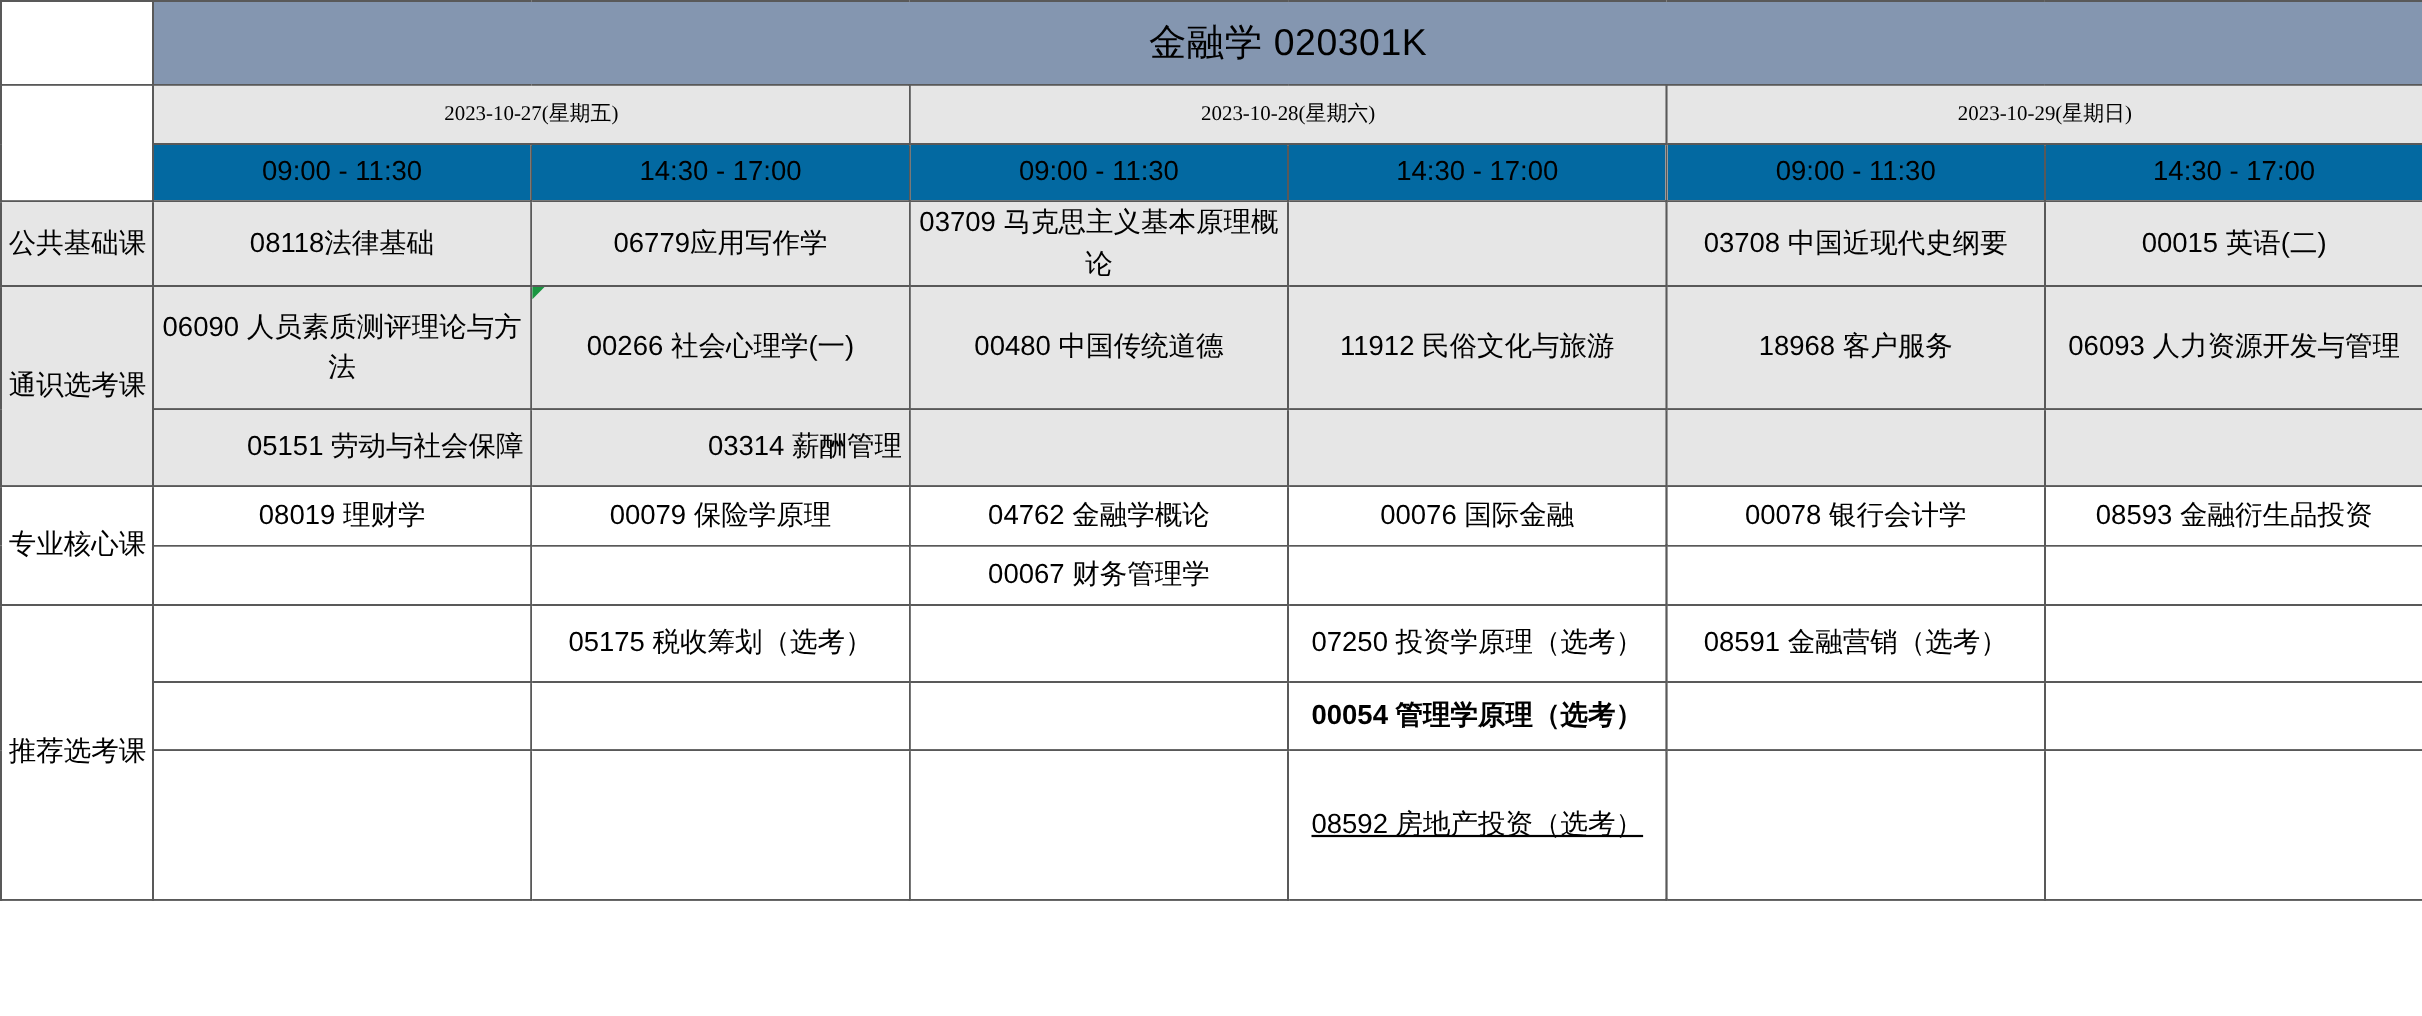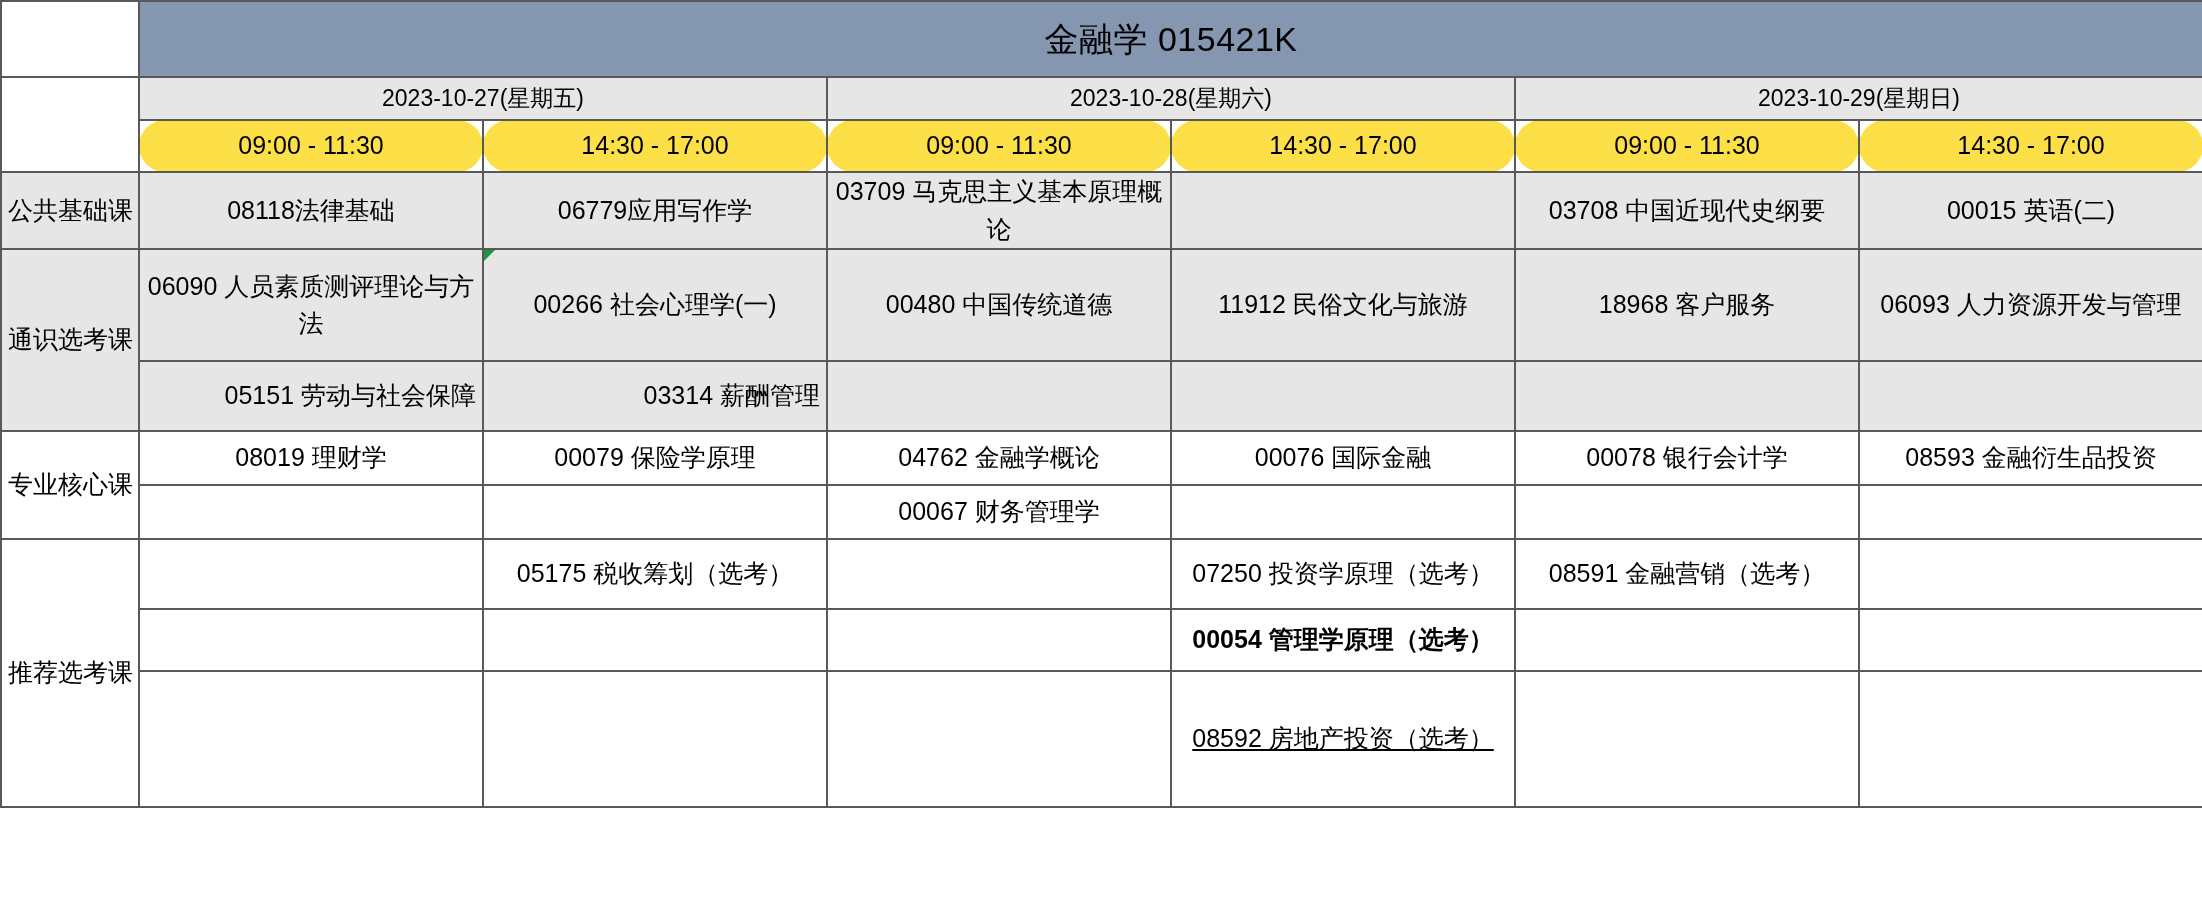--- a/index.html
+++ b/index.html
@@ -52,35 +52,35 @@
     border-bottom-color: #595959;
   }
   td.corner-blank {
     background: #ffffff;
     border-top-color: #ffffff;
     border-left-color: #ffffff;
   }
   
   td.date-head {
     background: #e6e6e6;
-    font-size: 23px;
+    font-size: 19px;
     font-weight: bold;
-    height: 43px;
+    height: 54px;
+    font-family: Liberation Serif, serif;
   }
   td.corner-head {
     background: #ffffff;
     height: 54px;
   }
   
   td.time-head {
-    background: #fde047;
+    background: #0369a1;
     font-size: 25px;
     font-weight: bold;
     height: 52px;
-    border-radius: 26px;
   }
   
   td.cat-label {
     font-size: 25px;
     background: #ffffff;
     white-space: nowrap;
   }
   td.cat-label.shaded {
     background: #e6e6e6;
     margin-left: 10px;
@@ -129,21 +129,21 @@
         <col class="c-slot">
       <col class="c-slot">
         <col class="c-slot">
       <col class="c-slot">
         <col class="c-slot">
     </colgroup>
     <tbody>
 
       <tr>
         <td class="corner-blank"></td>
-        <td class="title-banner" colspan="6">金融学 015421K</td>
+        <td class="title-banner" colspan="6">金融学 020301K</td>
       </tr>
 
       <tr>
         <td class="corner-head" rowspan="2"></td>
         <td class="date-head" colspan="2">2023-10-27(星期五)</td>
         <td class="date-head" colspan="2">2023-10-28(星期六)</td>
         <td class="date-head" colspan="2">2023-10-29(星期日)</td>
       </tr>
 
       <tr>

